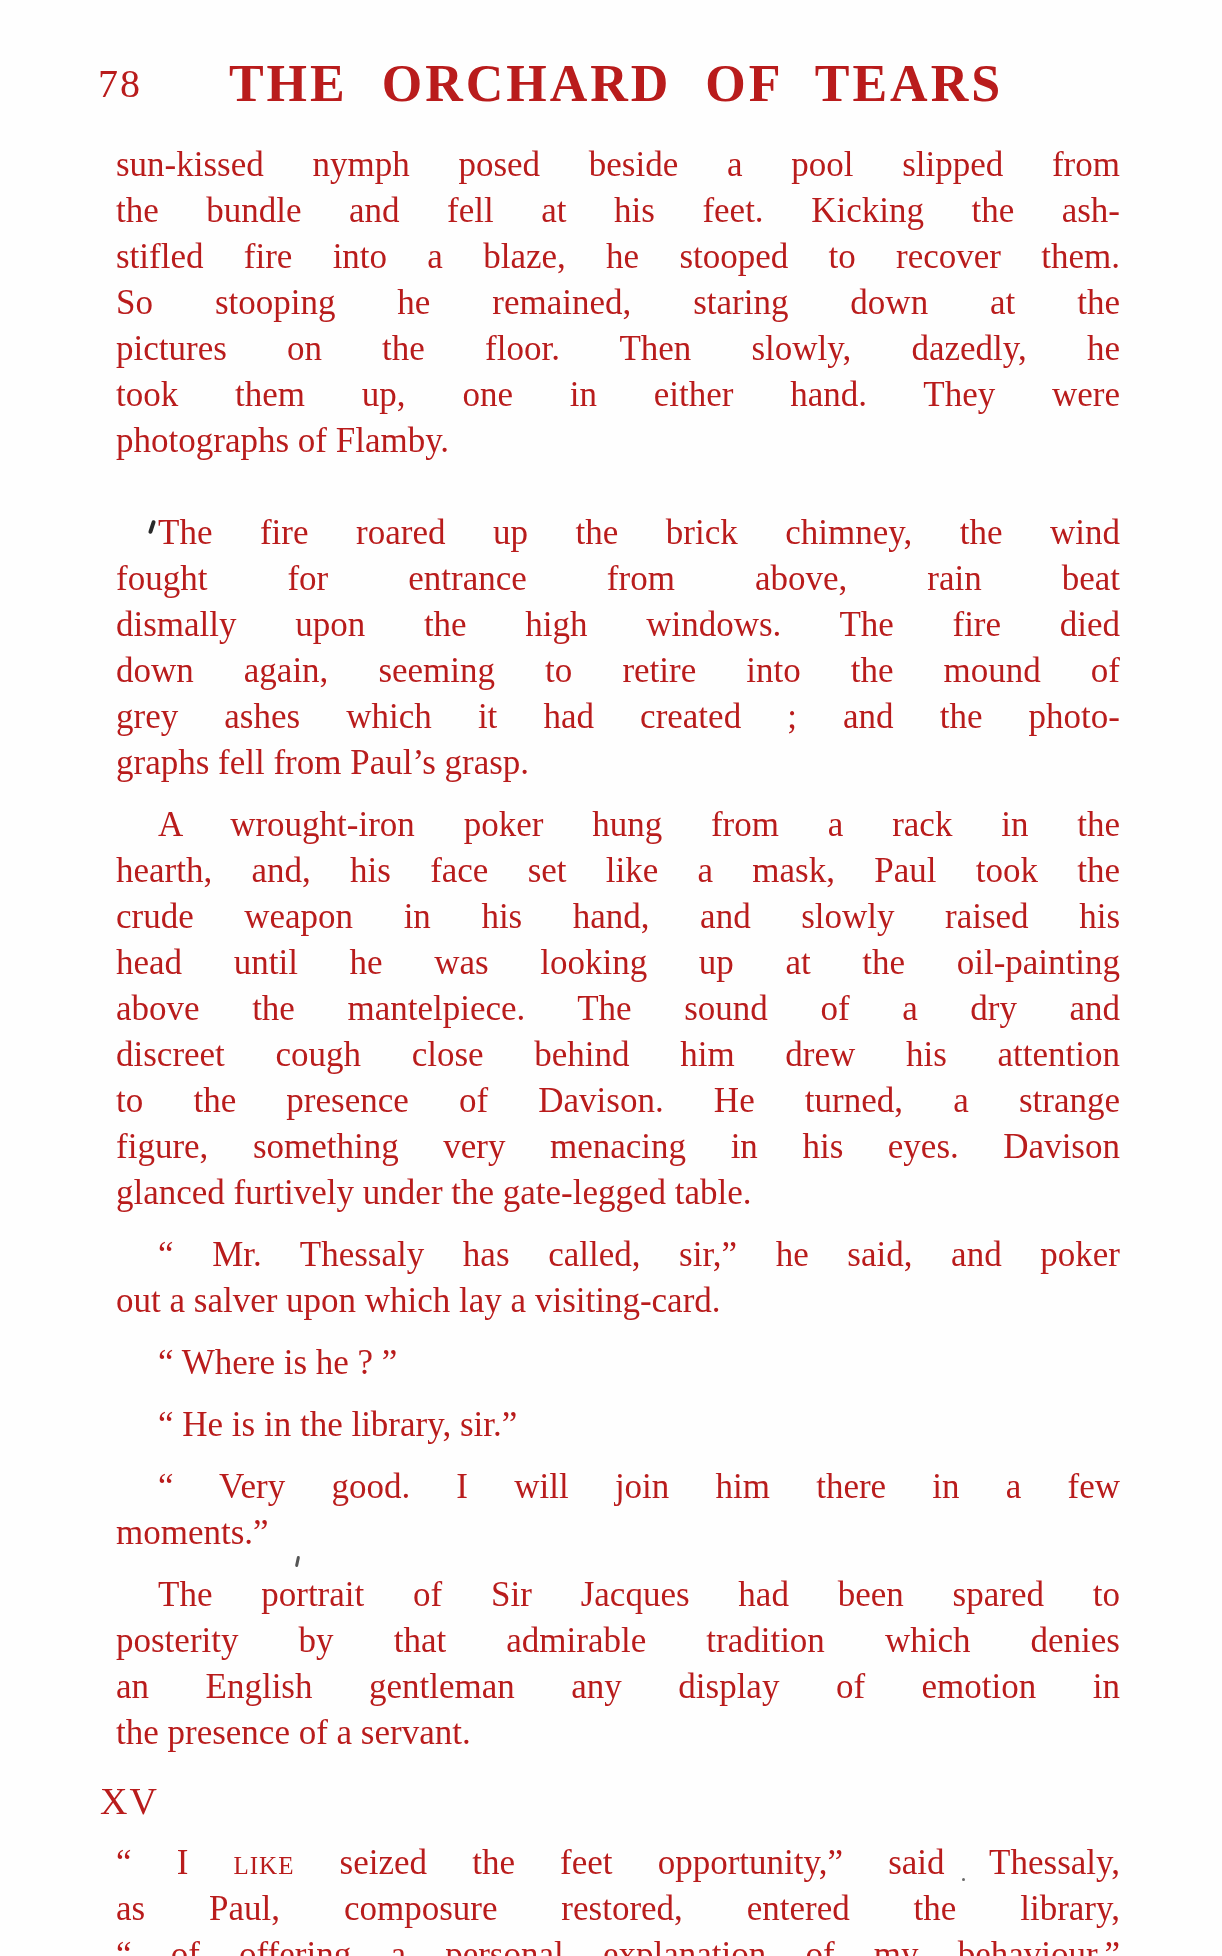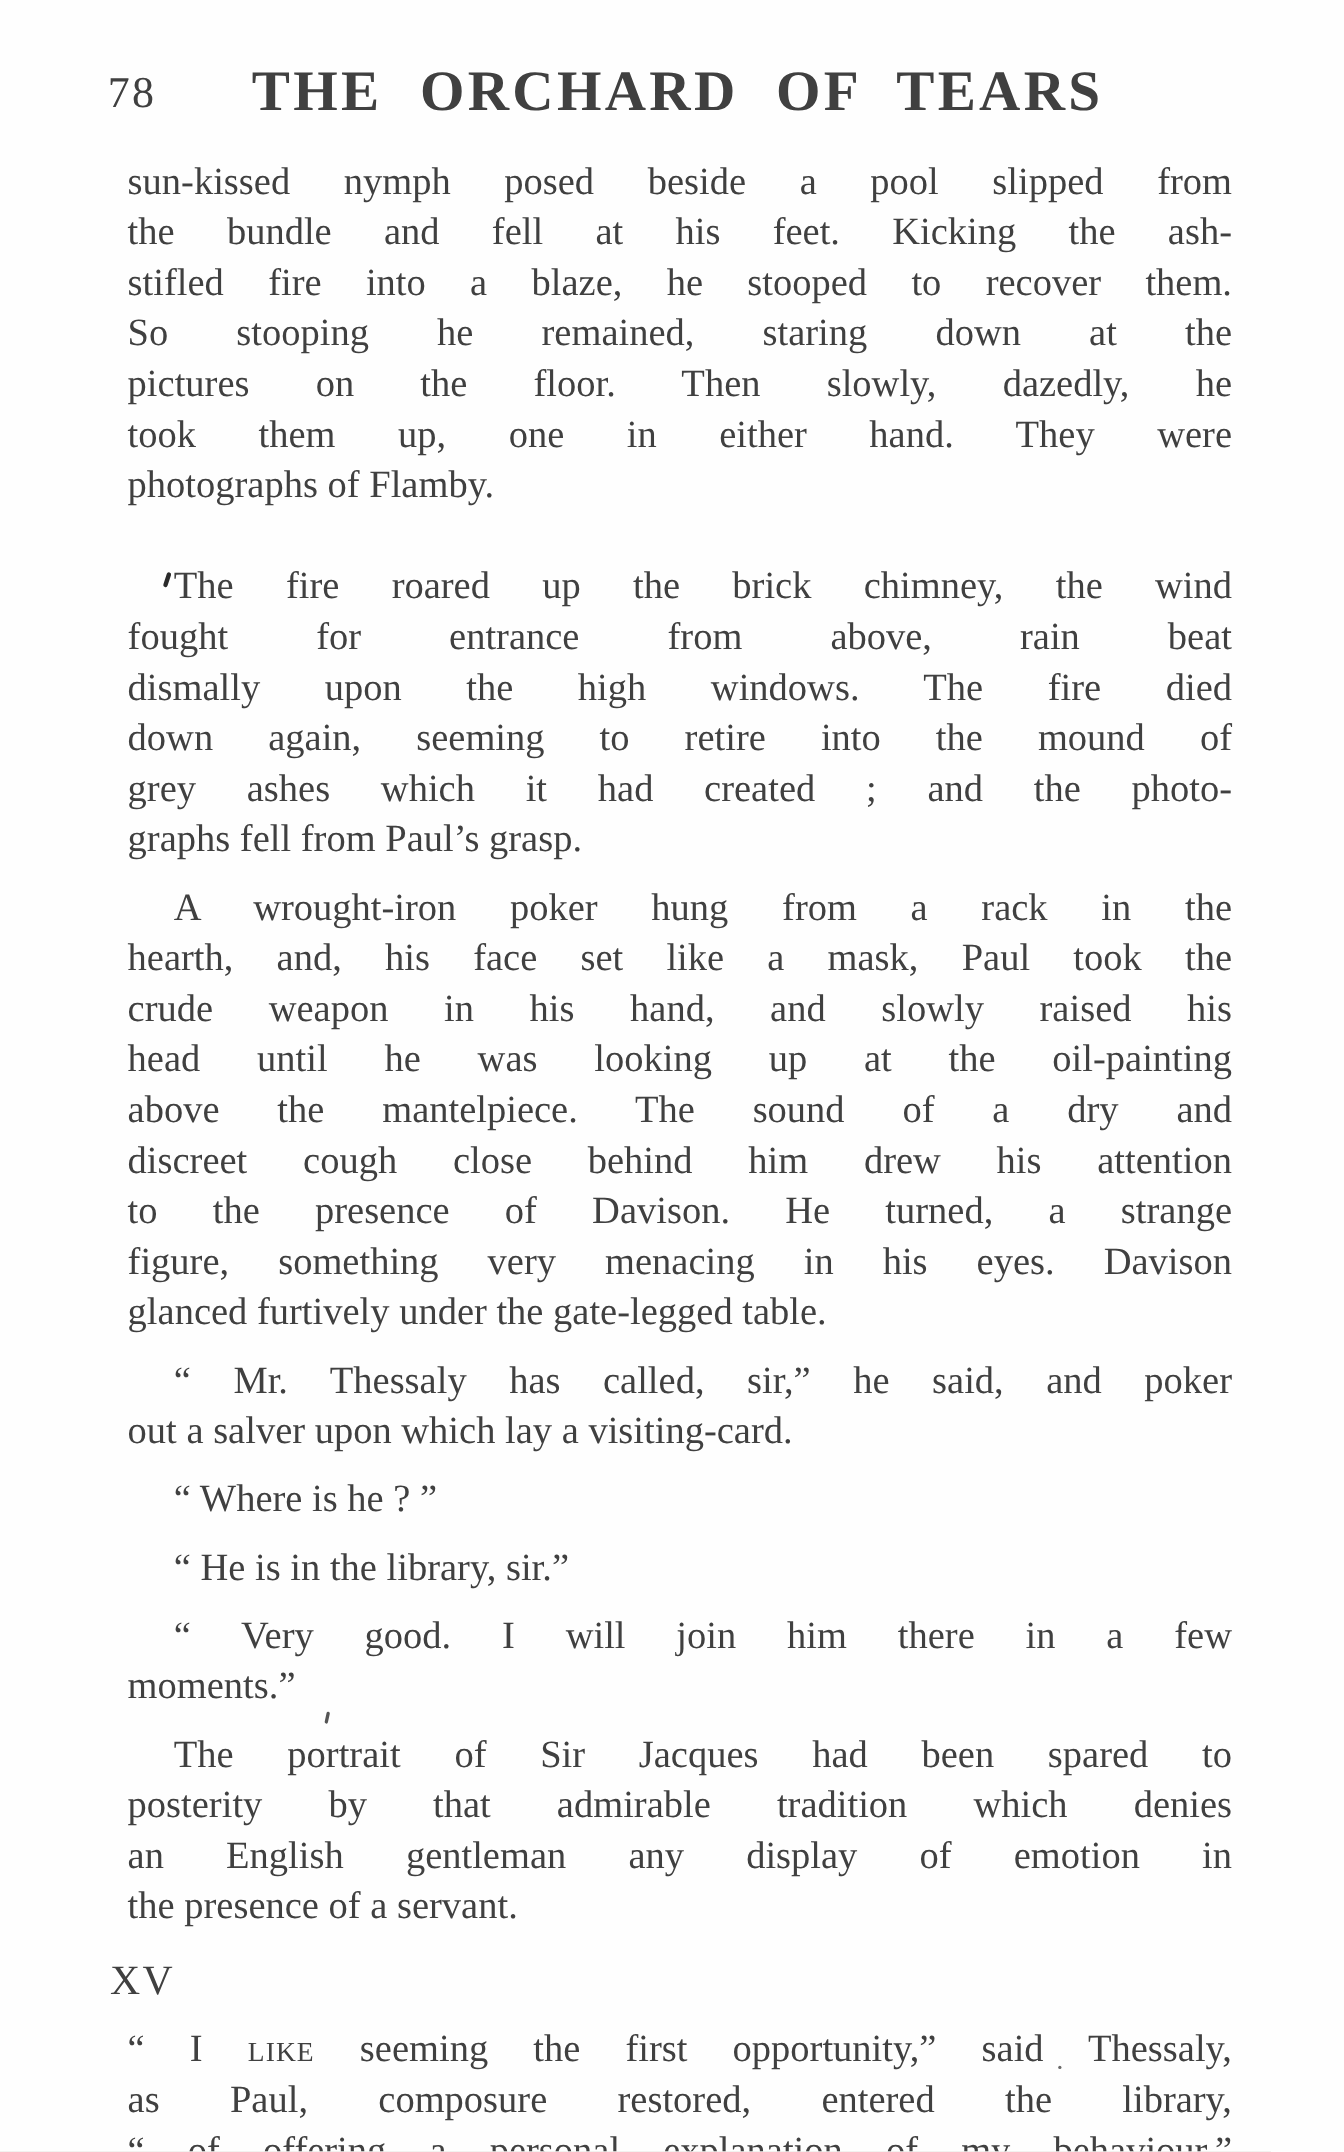--- a/index.html
+++ b/index.html
@@ -1,20 +1,20 @@
 <!DOCTYPE html>
 <html><head>
 <meta charset="utf-8">
 <style>
   html,body{margin:0;padding:0;background:#e8e8e4;}
   .page{
     position:relative;
     width:1222px;height:1956px;
     background:#fefefe;
-    color:#404040;
+    color:#b91c1c;
     font-family:"Liberation Serif","DejaVu Serif",serif;
     overflow:hidden;
   }
   .header{position:absolute;top:54px;left:98px;width:1036px;height:60px;}
   .pagenum{
     position:absolute;left:0;top:6px;
     font-size:40px;letter-spacing:2px;
   }
   .title{
     text-align:center;
@@ -107,21 +107,21 @@
     <div class="para">
       <div class="line s ind">The portrait of Sir Jacques had been spared to</div>
       <div class="line s">posterity by that admirable tradition which denies</div>
       <div class="line s">an English gentleman any display of emotion in</div>
       <div class="line">the presence of a servant.</div>
     </div>
 
     <div class="chapter-heading">XV</div>
 
     <div class="para">
-      <div class="line s"><span>“ I </span><span class="sc">like</span><span> seeming the first opportunity,” said Thessaly,</span></div>
+      <div class="line s"><span>“ I </span><span class="sc">like</span><span> seized the feet opportunity,” said Thessaly,</span></div>
       <div class="line s">as Paul, composure restored, entered the library,</div>
       <div class="line s">“ of offering a personal explanation of my behaviour.”</div>
     </div>
 
     <div class="para">
       <div class="line s ind">Paul took his extended hand, waiving the pro-</div>
     </div>
 
   </div>
 

